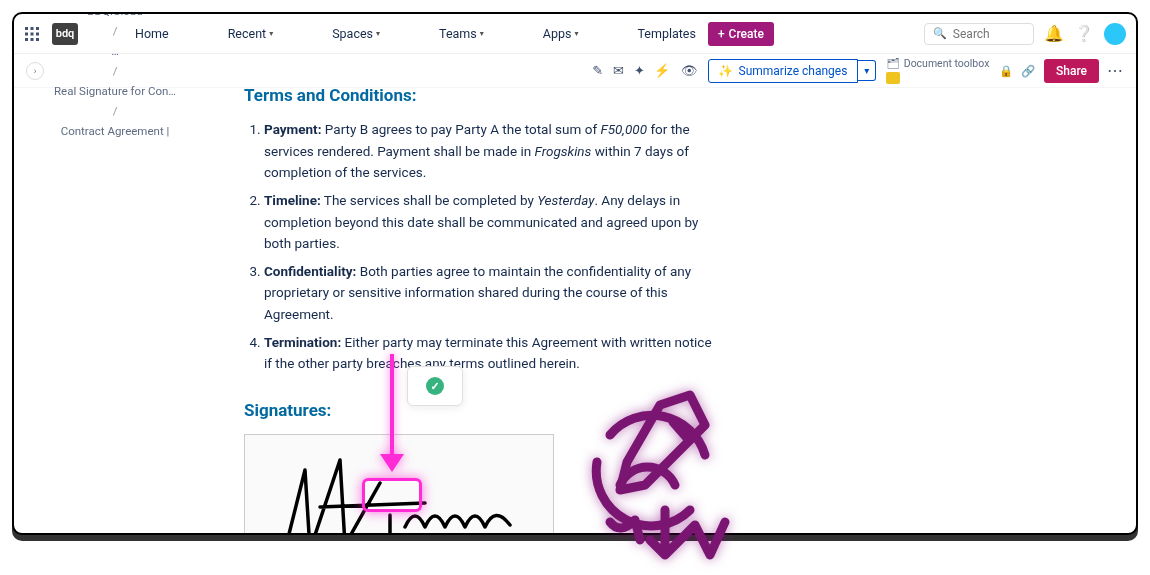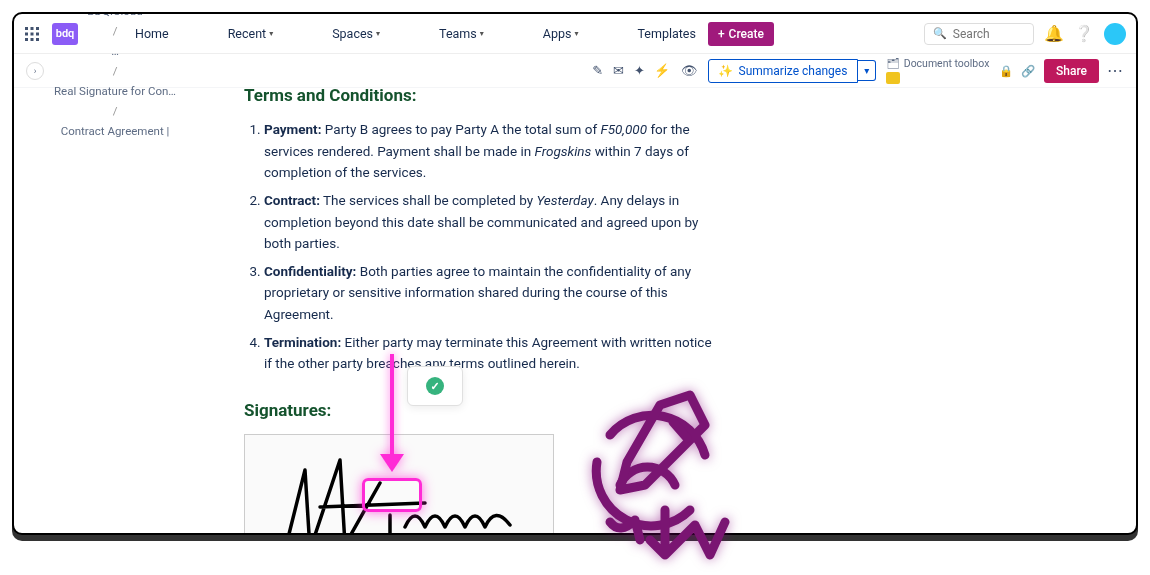--- a/index.html
+++ b/index.html
@@ -4,21 +4,21 @@
 <style>
 * { margin:0; padding:0; box-sizing:border-box; font-family:-apple-system,BlinkMacSystemFont,"Segoe UI",Roboto,sans-serif; }
 body { background:#fff; width:1150px; height:575px; overflow:hidden; position:relative; }
 
 .frame { position:absolute; top:12px; left:12px; right:12px; bottom:40px; border:2px solid #000; border-radius:10px; background:#fff; overflow:hidden; box-shadow:0 6px 0 rgba(0,0,0,.8); }
 
 
 .topnav { height:40px; display:flex; align-items:center; padding:0 10px; gap:12px; border-bottom:1px solid #eee; }
 .waffle { cursor:pointer; }
 .waffle svg { display:block; }
-.logo { width:26px; height:22px; background:#8b5cf6; color:#fff; display:flex; align-items:center; justify-content:center; font-size:11px; font-weight:600; border-radius:3px; }
+.logo { width:26px; height:22px; background:#404040; color:#fff; display:flex; align-items:center; justify-content:center; font-size:11px; font-weight:600; border-radius:3px; }
 .navlinks { display:flex; gap:14px; align-items:center; font-size:12.5px; color:#172b4d; }
 .navlink { display:flex; align-items:center; gap:3px; cursor:pointer;margin-left:45px; }
 .caret { font-size:8px; color:#555; }
 .create-btn { background:#a01a7c; color:#fff; border:none; border-radius:3px; padding:5px 10px; font-size:12px; font-weight:500; cursor:pointer; display:flex; align-items:center; gap:4px; }
 .nav-right { margin-left:auto; display:flex; align-items:center; gap:10px; }
 .search { display:flex; align-items:center; gap:6px; border:1px solid #ddd; border-radius:4px; padding:3px 8px; width:110px; }
 .search input { border:none; outline:none; font-size:12px; width:100%; }
 .icon-btn { cursor:pointer; color:#42526e; }
 .avatar { width:22px; height:22px; border-radius:50%; background:#2bc7f8; }
 
@@ -34,21 +34,21 @@
 .summarize-btn { border:1.5px solid #0052cc; color:#0052cc; background:#fff; border-radius:3px 0 0 3px; padding:4px 10px; font-size:12px; cursor:pointer; display:flex; align-items:center; gap:5px; }
 .summarize-drop { border:1.5px solid #0052cc; border-left:none; color:#0052cc; background:#fff; border-radius:0 3px 3px 0; padding:4px 6px; font-size:10px; cursor:pointer; }
 .toolbox { display:flex; flex-direction:column; gap:2px; font-size:10.5px; color:#5e6c84; }
 .toolbox-img { width:14px; height:12px; background:#f0c420; border-radius:2px; }
 .end-actions { display:flex; align-items:center; gap:8px; }
 .share-btn { background:#be185d; color:#fff; border:none; border-radius:3px; padding:5px 12px; font-size:12px; font-weight:500; cursor:pointer; }
 .more { font-size:16px; color:#42526e; cursor:pointer; letter-spacing:1px; }
 
 
 .doc { padding:0 40px 0 230px; color:#172b4d; font-size:13.5px; line-height:1.6; }
-.h2 { color:#14532d; font-size:17px; font-weight:700; margin:8px 0 10px; }
+.h2 { color:#0369a1; font-size:17px; font-weight:700; margin:8px 0 10px; }
 .h2.cut { margin-top:-6px; }
 .ol { padding-left:20px; max-width:470px; }
 .ol li { margin-bottom:6px; }
 .bold { font-weight:700; }
 .italic { font-style:italic; }
 
 .party-label { font-weight:600; margin:4px 0 6px; }
 .sigbox { width:310px; height:130px; border:1px solid #ccc; background:#fafafa; position:relative; }
 .sigbox svg { position:absolute; top:0; left:0; }
 
@@ -162,21 +162,21 @@
         <button class="share-btn">Share</button>
         <span class="more">⋯</span>
       </div>
     </div>
   </div>
 
   <div class="doc">
     <div class="h2 cut">Terms and Conditions:</div>
     <ol class="ol">
       <li><span class="bold">Payment:</span> <span>Party B agrees to pay Party A the total sum of </span><span class="italic">F50,000</span><span> for the services rendered. Payment shall be made in </span><span class="italic">Frogskins</span><span> within 7 days of completion of the services.</span></li>
-      <li><span class="bold">Contract:</span> <span>The services shall be completed by </span><span class="italic">Yesterday</span><span>. Any delays in completion beyond this date shall be communicated and agreed upon by both parties.</span></li>
+      <li><span class="bold">Timeline:</span> <span>The services shall be completed by </span><span class="italic">Yesterday</span><span>. Any delays in completion beyond this date shall be communicated and agreed upon by both parties.</span></li>
       <li><span class="bold">Confidentiality:</span> <span>Both parties agree to maintain the confidentiality of any proprietary or sensitive information shared during the course of this Agreement.</span></li>
       <li><span class="bold">Termination:</span> <span>Either party may terminate this Agreement with written notice if the other party breaches any terms outlined herein.</span></li>
     </ol>
 
     <div class="h2" style="margin-top:22px">Signatures:</div>
     <div class="sigbox">
       <svg width="310" height="130" viewBox="0 0 310 130">
         <path d="M40 115 L60 35 L65 115 L95 25 L100 110 L135 48 M75 72 L180 68 M145 80 L145 100 M160 92 Q170 70 180 92 Q190 70 200 92 Q210 70 220 92 Q230 70 240 92 Q250 70 265 90" stroke="#000" stroke-width="3.5" fill="none" stroke-linecap="round" stroke-linejoin="round"></path>
       </svg>
     </div>

